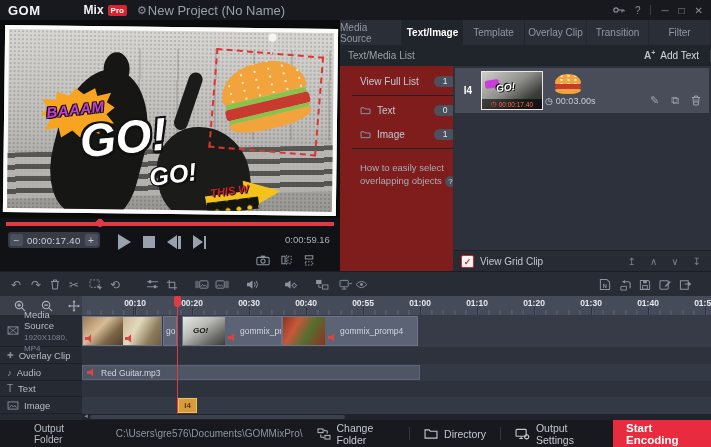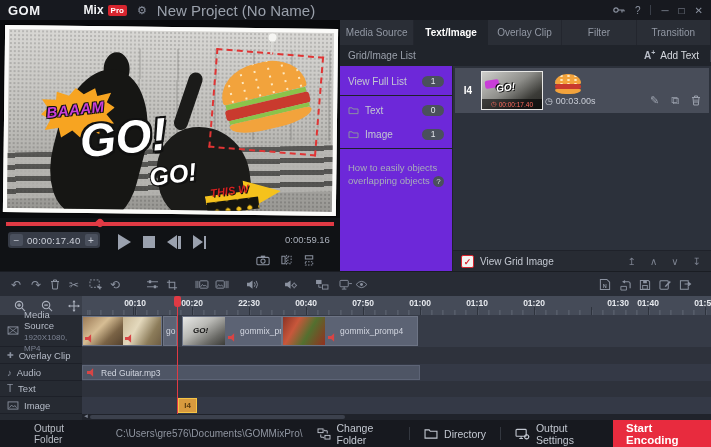--- a/index.html
+++ b/index.html
@@ -7,21 +7,21 @@
   .abs{position:absolute;}
   .icon{color:#8b92a0;display:inline-flex;align-items:center;justify-content:center;}
   svg{display:block;}
 
   
   #titlebar{left:0;top:0;width:711px;height:20px;background:#17191f;display:flex;align-items:center;}
   .logo-gom{font-weight:bold;font-size:13px;color:#f2f3f5;letter-spacing:.5px;margin-left:8px;}
   .logo-mix{font-weight:bold;font-size:12px;color:#f2f3f5;margin-left:3px;padding-left:40px;}
   .logo-pro{background:#d8252f;color:#fff;font-size:8px;font-weight:bold;border-radius:2px;padding:1px 3px;margin-left:4px;}
   .tb-gear{margin-left:10px;font-size:11px;color:#8b92a0;}
-  .tb-title{margin-left:10px;color:#9aa0ab;font-size:15px;}
+  .tb-title{margin-left:1px;color:#9aa0ab;font-size:13px;}
   .tb-right{margin-left:auto;display:flex;align-items:center;gap:10px;margin-right:8px;color:#8b92a0;font-size:10px;}
   .tb-divider{width:1px;height:10px;background:#3a3f49;}
 
   
   #preview{left:0;top:20px;width:340px;height:251px;background:#101215;}
   #stage{left:0;top:0;width:340px;height:198px;background:#0a0b0d;overflow:hidden;}
   #frame{left:4px;top:7px;width:325px;height:179px;background:#e3e2df;border:4px solid #fbfbf9;transform:rotate(.7deg);overflow:hidden;box-shadow:0 0 0 1px #0008;}
   #frame .halftone{position:absolute;inset:0;background-image:radial-gradient(#00000026 .8px,transparent 1px),linear-gradient(180deg,#d8d7d4,#bdbcb8 55%,#989793);background-size:4px 4px,100% 100%;}
   .stripes{position:absolute;left:-10px;right:-10px;top:118px;height:46px;background:repeating-linear-gradient(180deg,#3a3a38 0 5px,#b9b8b4 5px 12px);opacity:.75;transform:rotate(-2deg);}
   .fence{position:absolute;left:130px;top:18px;width:200px;height:90px;background:repeating-linear-gradient(90deg,#55555233 0 2px,transparent 2px 38px);}
@@ -76,21 +76,21 @@
   #tabbar{left:0;top:0;width:371px;height:25px;background:#2a2e36;display:flex;}
   .rtab{flex:1;display:flex;align-items:center;justify-content:center;font-size:10px;color:#9298a4;border-right:1px solid #23262e;}
   .rtab.active{background:#20242b;color:#fff;font-weight:bold;border-right:none;}
   #subheader{left:0;top:25px;width:371px;height:21px;background:#20242b;display:flex;align-items:center;border-bottom:1px solid #1a1d23;}
   #list-title{margin-left:8px;color:#9aa0ab;font-size:10px;}
   #subheader .right-btns{margin-left:auto;display:flex;align-items:center;height:100%;}
   .add-btn{display:flex;align-items:center;gap:5px;padding:0 11px;color:#d7dae0;font-size:10px;height:100%;}
   .add-sep{width:1px;height:12px;background:#3a3f49;}
   .atx-ico{font-size:10px;font-weight:bold;color:#b9bec8;}
   .atx-ico sup{font-size:7px;}
-  #subpanel{left:0;top:46px;width:112px;height:205px;background:#6d28d9;border-right:1px solid #1f222a;}
+  #subpanel{left:0;top:46px;width:112px;height:205px;background:#7f1d1d;border-right:1px solid #1f222a;padding-left:12px;}
   .sp-row{display:flex;align-items:center;height:24px;padding:0 8px;color:#c3c8d1;font-size:10px;gap:6px;}
   .sp-row .badge{margin-left:auto;background:#4a505c;color:#e4e7ec;font-size:8.5px;border-radius:8px;min-width:16px;height:11px;display:flex;align-items:center;justify-content:center;padding:0 3px;}
   .sp-div{height:1px;background:#1f222a;margin:2px 0;}
   #help-text{padding:10px 8px;color:#a7adb9;font-size:9.5px;line-height:13px;}
   .q-circle{display:inline-flex;width:11px;height:11px;border-radius:50%;background:#4a505c;color:#d7dae0;font-size:8px;align-items:center;justify-content:center;vertical-align:middle;margin-left:3px;}
   #itemlist{left:113px;top:46px;width:258px;height:184px;background:#2c313b;}
   #item-row{position:absolute;left:2px;top:2px;width:254px;height:45px;background:#484d59;display:flex;align-items:center;}
   #item-id{width:26px;text-align:center;color:#fff;font-weight:bold;font-size:10px;}
   #item-thumb{position:relative;width:60px;height:37px;background:linear-gradient(145deg,#cfcfcc 0%,#8e8e8a 45%,#3c3c38 75%,#2a2a27);border:1px solid #e8e8e6;overflow:hidden;flex:none;}
   #item-thumb .dot-p{position:absolute;left:3px;top:8px;width:14px;height:8px;background:#c93ed8;border-radius:2px;transform:rotate(-8deg);}
@@ -236,26 +236,27 @@
             <path d="M2.5 8.5h8V12h-8z" fill="none" stroke="#8b92a0" stroke-width="1.1" stroke-dasharray="1.6 1.4"></path>
           </svg>
       </span>
     </div>
   </div>
 
   <div id="rightpanel" class="abs">
     <div id="tabbar" class="abs">
         <div class="rtab">Media Source</div>
         <div class="rtab active">Text/Image</div>
+        <div class="rtab">Template</div>
         <div class="rtab">Overlay Clip</div>
+        <div class="rtab">Transition</div>
         <div class="rtab">Filter</div>
-        <div class="rtab">Transition</div>
       </div>
     <div id="subheader" class="abs">
-      <span id="list-title">Grid/Image List</span>
+      <span id="list-title">Text/Media List</span>
       <div class="right-btns">
         <div class="add-btn">
           <span class="atx-ico"><span>A</span><sup>+</sup></span>
           <span>Add Text</span>
         </div>
         <span class="add-sep"></span>
       </div>
     </div>
     <div id="subpanel" class="abs">
       <div class="sp-row" style="margin-top:3px;">
@@ -276,21 +277,21 @@
         <span class="icon">
           <svg width="11" height="9" viewBox="0 0 12 10">
               <path d="M1 2h3.5l1 1.3H11v5.2H1z" fill="none" stroke="#8b92a0" stroke-width="1.1"></path>
             </svg>
         </span>
         <span>Image</span>
         <span class="badge">1</span>
       </div>
       <div class="sp-div"></div>
       <div id="help-text">
-        <span>How to easily objects</span><br>
+        <span>How to easily select</span><br>
         <span>overlapping objects</span><span class="q-circle">?</span>
       </div>
     </div>
     <div id="itemlist" class="abs">
       <div id="item-row">
         <span id="item-id">I4</span>
         <div id="item-thumb">
           <span class="dot-p"></span>
           <span class="mini-go">GO!</span>
           <span class="t-overlay">
@@ -313,21 +314,21 @@
           <span class="icon">
             <svg width="10" height="11" viewBox="0 0 10 11">
                 <path d="M1 2.5h8M3.5 2.5V1h3v1.5M2 2.5l.7 7.5h4.6l.7-7.5M4 4.5v3.5M6 4.5v3.5" fill="none" stroke="#9aa0ac" stroke-width="1"></path>
               </svg>
           </span>
         </span>
       </div>
     </div>
     <div id="gridbar" class="abs">
       <span id="grid-check">✓</span>
-      <span id="grid-label">View Grid Image</span>
+      <span id="grid-label">View Grid Clip</span>
       <span id="grid-arrows">
         <span>↥</span>
         <span>∧</span>
         <span>∨</span>
         <span>↧</span>
       </span>
     </div>
   </div>
 
   <div id="tltoolbar" class="abs">
@@ -460,27 +461,27 @@
             <path d="M6.5 0l1.7 2.4H4.8zM6.5 13l1.7-2.4H4.8zM0 6.5l2.4-1.7v3.4zM13 6.5l-2.4-1.7v3.4z" fill="#aab0bc"></path>
           </svg>
         </span>
     </div>
 
     <div id="ruler" class="abs">
       <div class="minor"></div>
       <div class="major"></div>
     <span class="tick-label" style="left: 53px;">00:10</span>
         <span class="tick-label" style="left: 110px;">00:20</span>
-        <span class="tick-label" style="left: 167px;">22:30</span>
+        <span class="tick-label" style="left: 167px;">00:30</span>
         <span class="tick-label" style="left: 224px;">00:40</span>
-        <span class="tick-label" style="left: 281px;">07:50</span>
+        <span class="tick-label" style="left: 281px;">00:55</span>
         <span class="tick-label" style="left: 338px;">01:00</span>
         <span class="tick-label" style="left: 395px;">01:10</span>
         <span class="tick-label" style="left: 452px;">01:20</span>
-        <span class="tick-label" style="left: 536px;">01:30</span>
+        <span class="tick-label" style="left: 509px;">01:30</span>
         <span class="tick-label" style="left: 566px;">01:40</span>
         <span class="tick-label" style="left: 623px;">01:50</span>
       </div>
 
     <div class="trk-head" style="top:19px;height:32px;">
       <span class="icon">
         <svg width="12" height="9" viewBox="0 0 13 10">
             <rect x="1" y="1" width="11" height="8" fill="none" stroke="#8b92a0" stroke-width="1"></rect>
             <path d="M1 1l11 8M12 1L1 9" stroke="#8b92a0" stroke-width=".8"></path>
           </svg>

